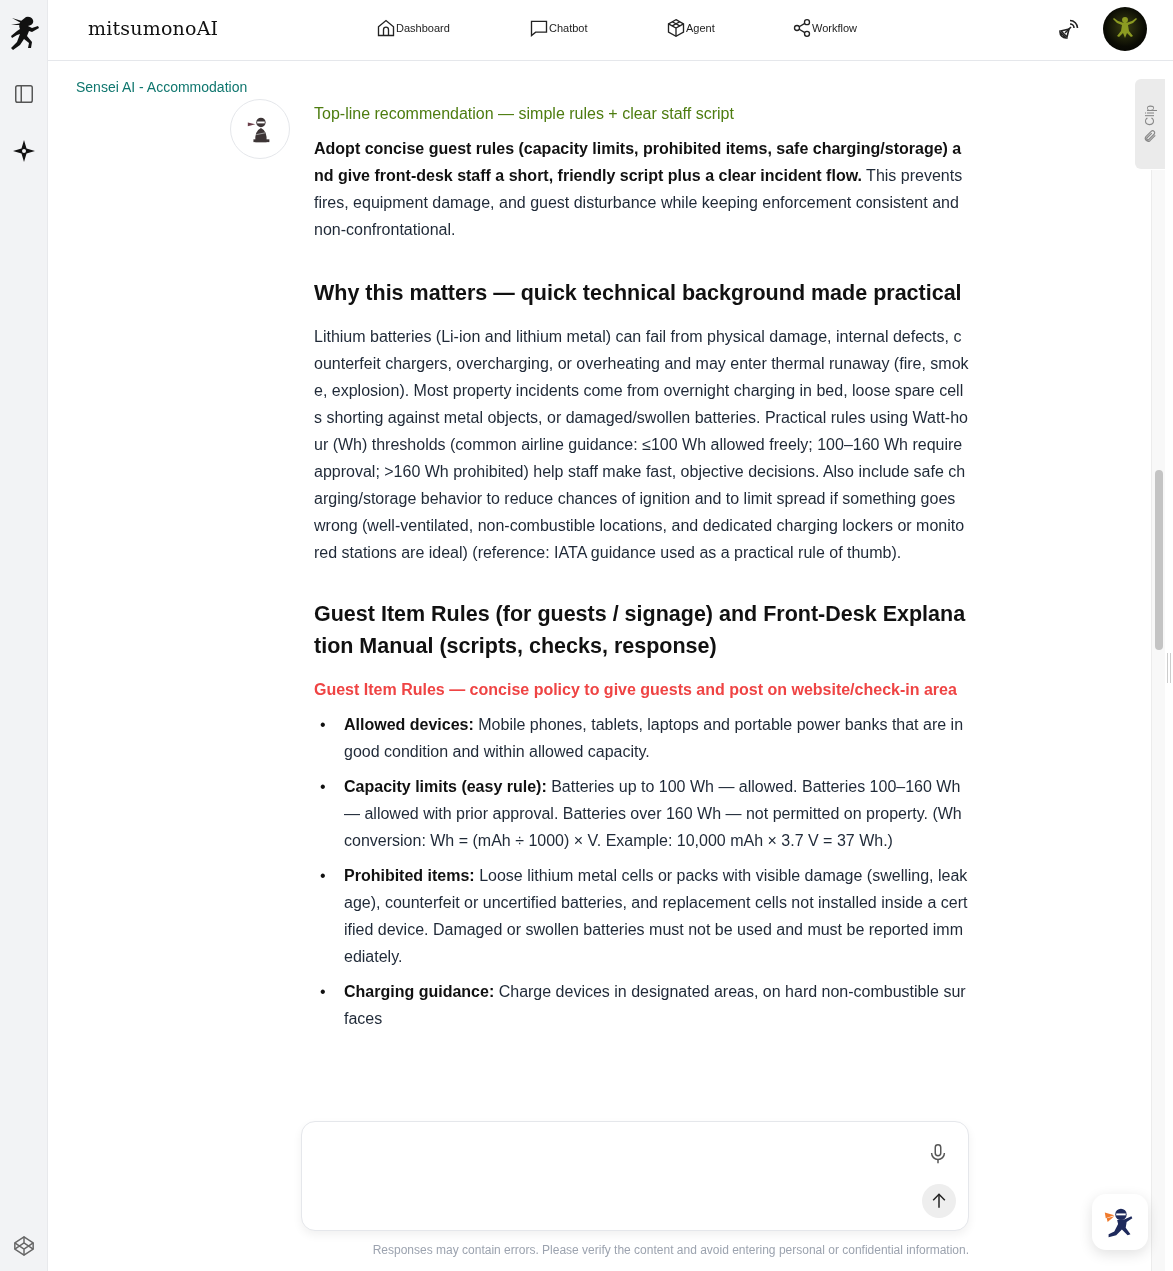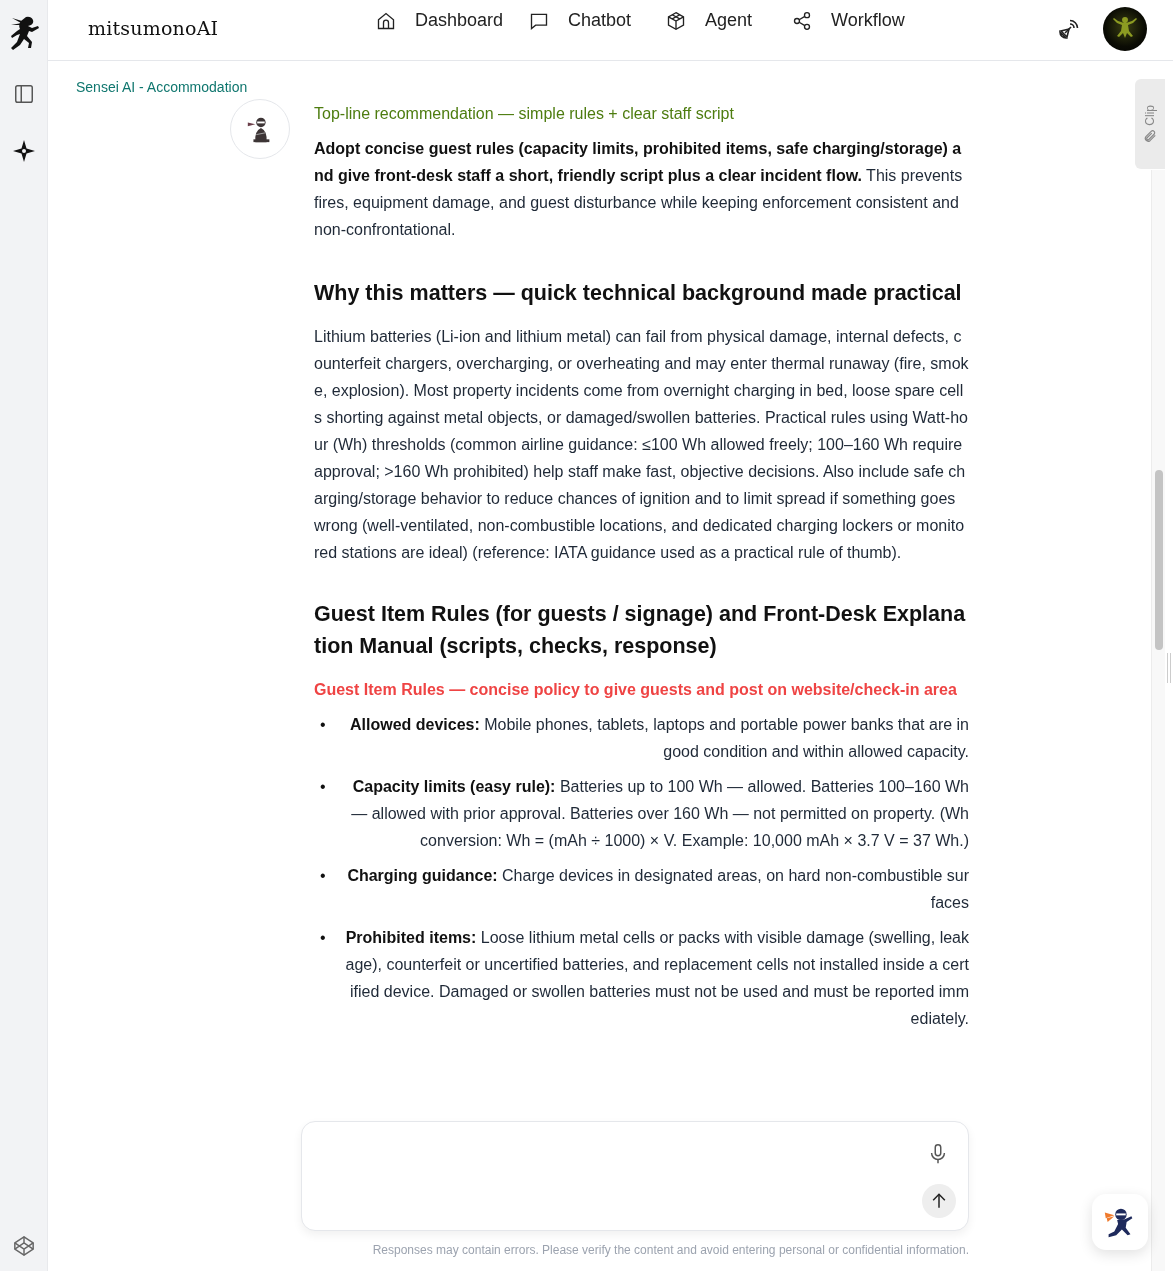--- a/index.html
+++ b/index.html
@@ -2,38 +2,38 @@
 <html><head>
 <meta charset="utf-8">
 <style>
   * { box-sizing: border-box; margin: 0; padding: 0; }
   html, body { width: 1173px; height: 1271px; overflow: hidden; background: #ffffff; font-family: "Liberation Sans", "DejaVu Sans", sans-serif; color: #111; }
   .rail { position: absolute; left: 0; top: 0; width: 48px; height: 1271px; background: #f2f3f5; border-right: 1px solid #e8e9ec; }
   .rail .logo { position: absolute; left: 8px; top: 14px; width: 32px; height: 38px; }
   .rail .rail-btn { position: absolute; left: 12px; width: 24px; height: 24px; display: flex; align-items: center; justify-content: center; cursor: pointer; }
   .topbar { position: absolute; left: 48px; top: 0; right: 0; height: 61px; background: #fff; border-bottom: 1px solid #e5e7eb; }
   .brand { position: absolute; left: 40px; top: 17px; font-family: "DejaVu Serif", "Liberation Serif", serif; font-size: 19px; color: #111; letter-spacing: 0.2px; }
-  .nav { position: absolute; top: 10px; display: flex; align-items: center; gap: 19px; font-size: 18px; color: #222; cursor: pointer; }
+  .nav { position: absolute; top: 18px; display: flex; align-items: center; gap: 0; font-size: 11px; color: #222; cursor: pointer; }
   .nav svg { width: 20px; height: 20px; }
   .nav-dashboard { left: 328px; }
   .nav-chatbot { left: 481px; }
   .nav-agent { left: 618px; }
   .nav-workflow { left: 744px; }
   .satellite { position: absolute; left: 1008px; top: 18px; width: 24px; height: 24px; cursor: pointer; }
   .avatar { position: absolute; left: 1055px; top: 7px; width: 44px; height: 44px; border-radius: 50%; background: radial-gradient(circle at 50% 45%, #3a3f12 0%, #0b0c04 60%, #000 100%); overflow: hidden; cursor: pointer; }
   .breadcrumb { position: absolute; left: 76px; top: 79px; font-size: 14px; color: #0f766e; }
   .bot-avatar { position: absolute; left: 230px; top: 99px; width: 60px; height: 60px; border-radius: 50%; border: 1px solid #e5e7eb; background: #fff; display: flex; align-items: center; justify-content: center; }
   .content { position: absolute; left: 314px; top: 100px; width: 655px; height: 1018px; overflow: hidden; font-size: 16px; line-height: 27px; color: #1f2937; word-break: break-all; }
   .content p { margin-bottom: 8px; }
   .content .lead { color: #4d7c0f; }
   .content b { color: #111; font-weight: 700; }
   .content h2 { font-size: 21.5px; line-height: 32px; font-weight: 700; color: #111; margin-top: 32px; margin-bottom: 14px; }
   .content h2.first { margin-top: 34px; }
   .content .subhead { font-weight: 700; color: #ef4444; margin-bottom: 8px; }
-  .content ul { list-style: none; padding-left: 30px; text-align: right; }
+  .content ul { list-style: none; padding-left: 30px; }
   .content li { position: relative; margin-bottom: 8px; }
   .content li::before { content: "•"; position: absolute; left: -24px; top: 0; color: #111; }
   .clip-tab { position: absolute; left: 1135px; top: 79px; width: 30px; height: 90px; background: #ebebeb; border-radius: 6px 0 0 6px; display: flex; flex-direction: column; align-items: center; justify-content: center; gap: 4px; cursor: pointer; }
   .clip-tab .clip-label { writing-mode: vertical-rl; transform: rotate(180deg); font-size: 12px; color: #888; }
   .scroll-track { position: absolute; left: 1151px; top: 170px; width: 14px; height: 1101px; background: #f8f8f8; border-left: 1px solid #ececec; }
   .scroll-thumb { position: absolute; left: 1155px; top: 470px; width: 8px; height: 180px; border-radius: 4px; background: #c4c4c4; cursor: pointer; }
   .resize-grip { position: absolute; left: 1167px; top: 653px; width: 4px; height: 30px; border-left: 1px solid #ccc; border-right: 1px solid #ccc; cursor: ew-resize; }
   .composer { position: absolute; left: 301px; top: 1121px; width: 668px; height: 110px; background: #fff; border: 1px solid #e5e7eb; border-radius: 14px; box-shadow: 0 4px 10px rgba(0,0,0,0.06); }
   .composer textarea { position: absolute; left: 24px; top: 20px; width: 580px; height: 70px; border: none; outline: none; resize: none; font-family: "Liberation Sans", "DejaVu Sans", sans-serif; font-size: 16px; color: #111; background: transparent; }
   .composer textarea::placeholder { color: #b0b3b8; }
@@ -140,22 +140,22 @@
 
   <h2 class="first">Why this matters — quick technical background made practical</h2>
   <p>Lithium batteries (Li-ion and lithium metal) can fail from physical damage, internal defects, counterfeit chargers, overcharging, or overheating and may enter thermal runaway (fire, smoke, explosion). Most property incidents come from overnight charging in bed, loose spare cells shorting against metal objects, or damaged/swollen batteries. Practical rules using Watt-hour (Wh) thresholds (common airline guidance: ≤100 Wh allowed freely; 100–160 Wh require approval; &gt;160 Wh prohibited) help staff make fast, objective decisions. Also include safe charging/storage behavior to reduce chances of ignition and to limit spread if something goes wrong (well-ventilated, non-combustible locations, and dedicated charging lockers or monitored stations are ideal) (reference: IATA guidance used as a practical rule of thumb).</p>
 
   <h2>Guest Item Rules (for guests / signage) and Front-Desk Explanation Manual (scripts, checks, response)</h2>
   <p class="subhead">Guest Item Rules — concise policy to give guests and post on website/check-in area</p>
 
   <ul>
     <li><b>Allowed devices:</b><span> Mobile phones, tablets, laptops and portable power banks that are in good condition and within allowed capacity.</span></li>
     <li><b>Capacity limits (easy rule):</b><span> Batteries up to 100 Wh — allowed. Batteries 100–160 Wh — allowed with prior approval. Batteries over 160 Wh — not permitted on property. (Wh conversion: Wh = (mAh ÷ 1000) × V. Example: 10,000 mAh × 3.7 V = 37 Wh.)</span></li>
+    <li><b>Prohibited items:</b><span> Loose lithium metal cells or packs with visible damage (swelling, leakage), counterfeit or uncertified batteries, and replacement cells not installed inside a certified device. Damaged or swollen batteries must not be used and must be reported immediately.</span></li>
     <li><b>Charging guidance:</b><span> Charge devices in designated areas, on hard non-combustible surfaces</span></li>
-    <li><b>Prohibited items:</b><span> Loose lithium metal cells or packs with visible damage (swelling, leakage), counterfeit or uncertified batteries, and replacement cells not installed inside a certified device. Damaged or swollen batteries must not be used and must be reported immediately.</span></li>
   </ul>
 </div>
 
 <div class="clip-tab">
   <span class="clip-label">Clip</span>
   <svg viewBox="0 0 24 24" width="14" height="14" fill="none" stroke="#888" stroke-width="2">
       <path d="M21 11 L12 20 a5 5 0 0 1 -7 -7 L14 4 a3.5 3.5 0 0 1 5 5 L10 18 a2 2 0 0 1 -3 -3 L15 7"></path>
     </svg>
 </div>
 

